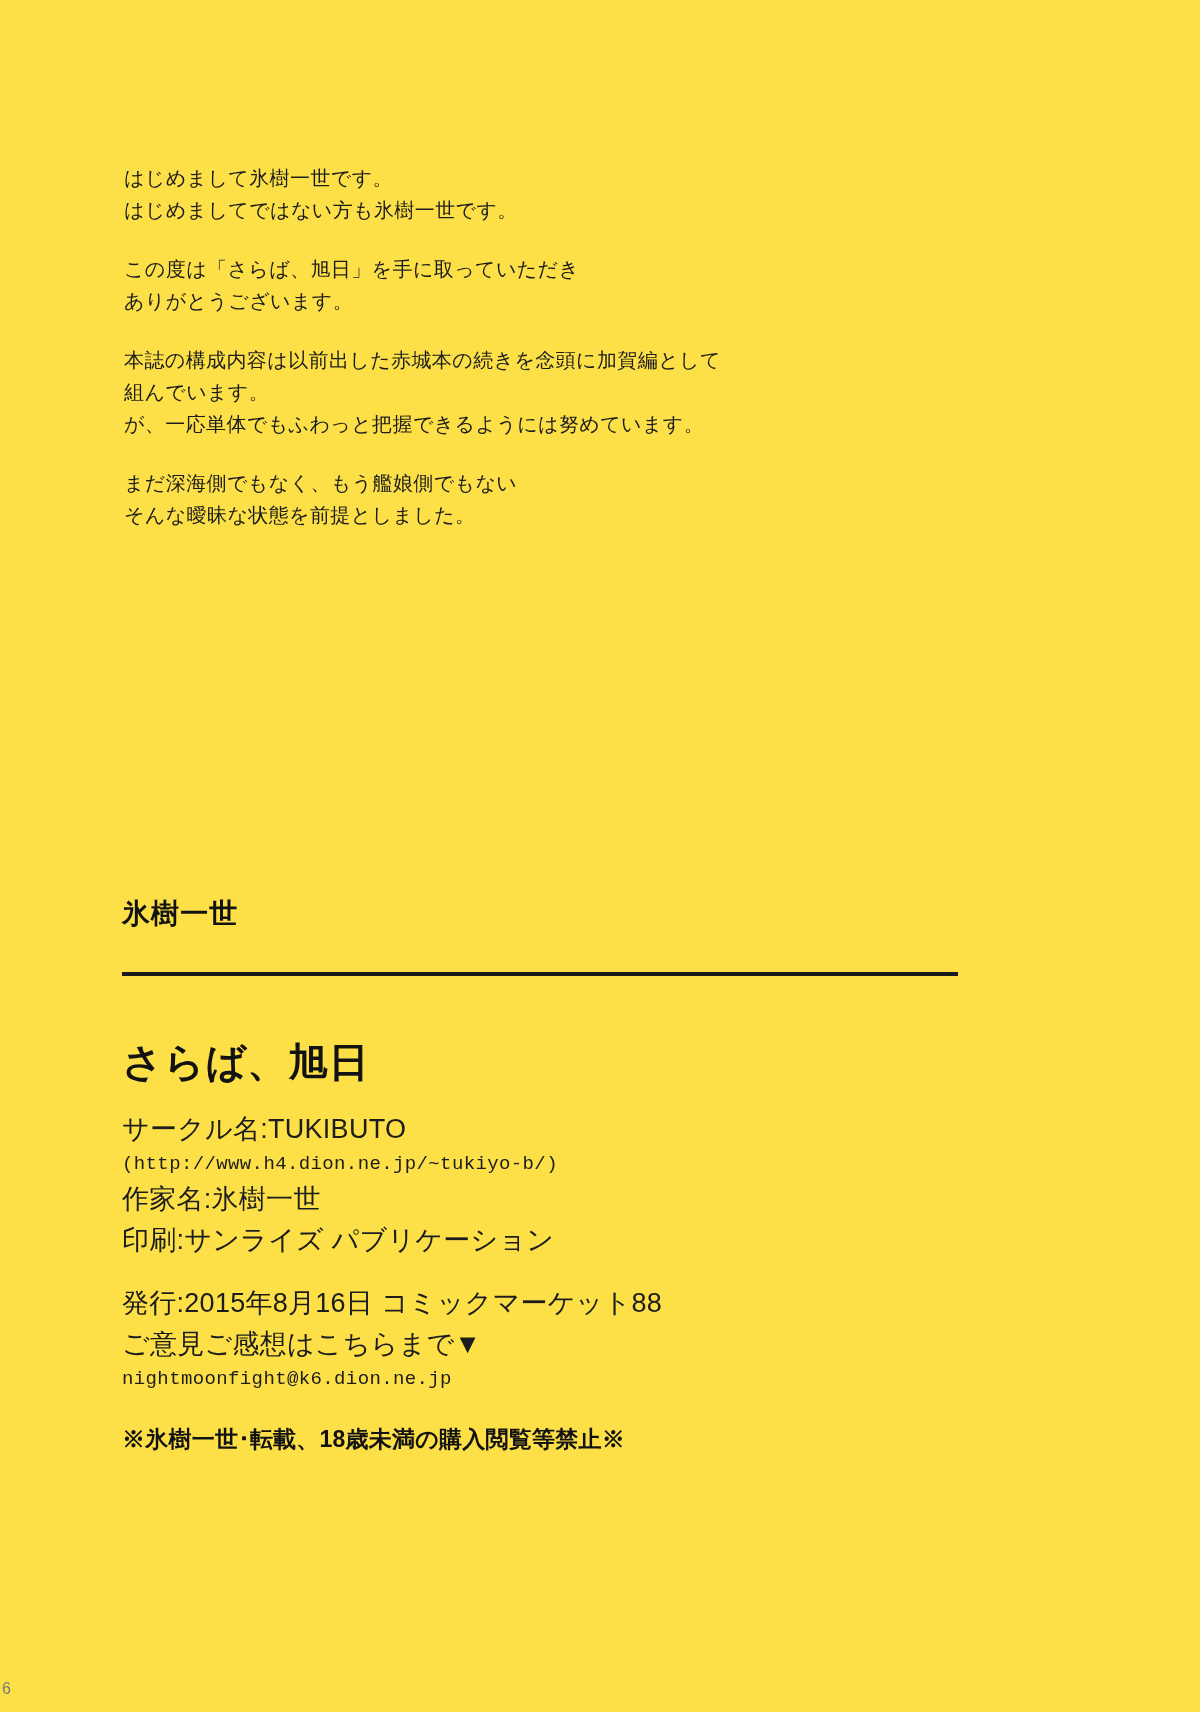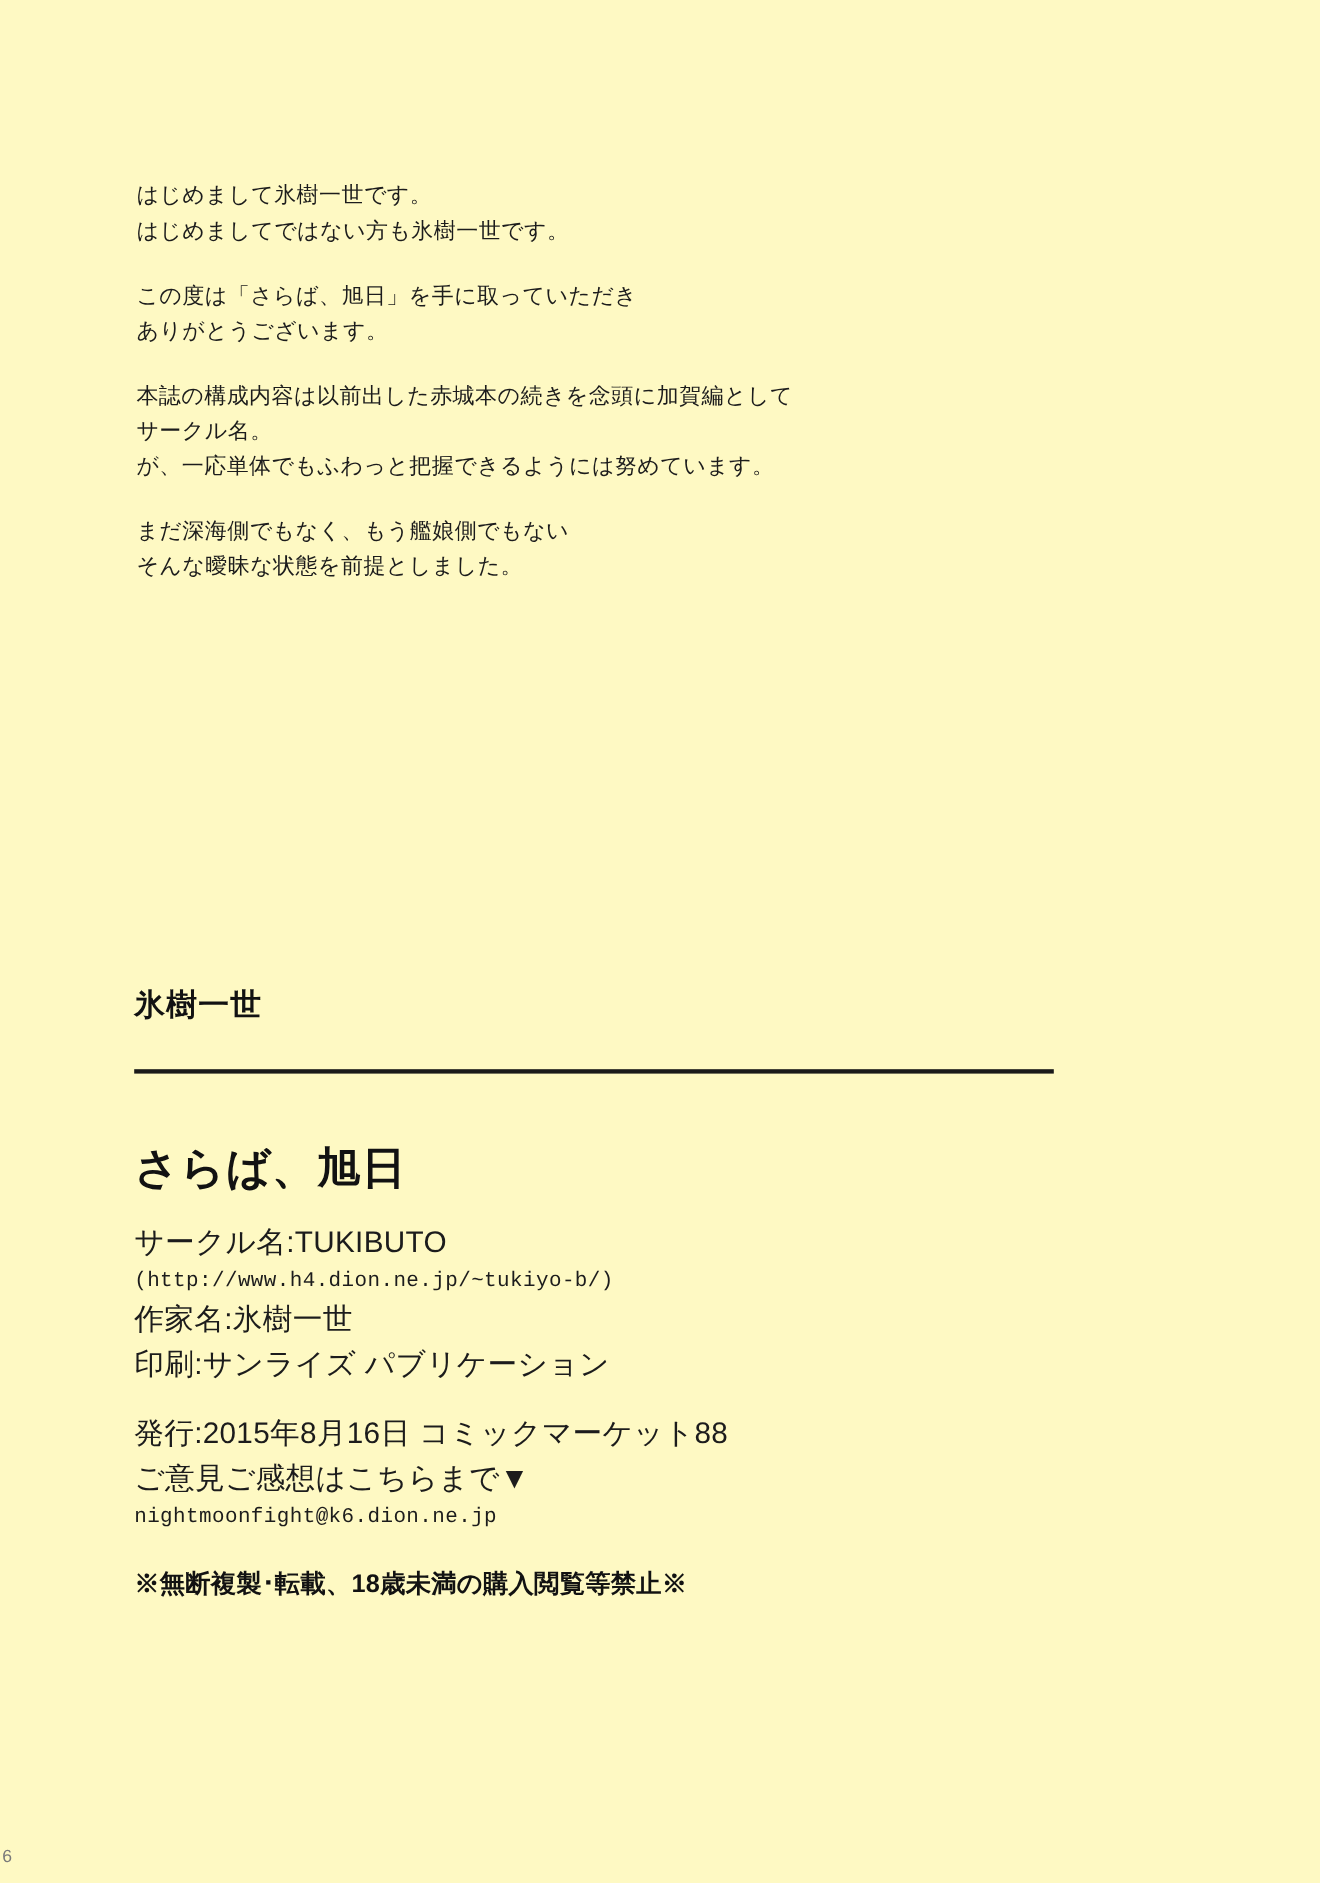--- a/index.html
+++ b/index.html
@@ -4,21 +4,21 @@
 <style>
   html, body {
     margin: 0;
     padding: 0;
     background: #ffffff;
   }
   .page {
     position: relative;
     width: 1200px;
     height: 1712px;
-    background: #fef9c3;
+    background: #fde047;
     font-family: "Liberation Sans", sans-serif;
     color: #1a1a1a;
     overflow: hidden;
   }
 
   
   .afterword {
     position: absolute;
     left: 124px;
     top: 162px;
@@ -108,21 +108,21 @@
 <body>
 
 <div class="page">
 
   <div class="afterword">
     <p>はじめまして氷樹一世です。
 はじめましてではない方も氷樹一世です。</p>
     <p>この度は「さらば、旭日」を手に取っていただき
 ありがとうございます。</p>
     <p>本誌の構成内容は以前出した赤城本の続きを念頭に加賀編として
-サークル名。
+組んでいます。
 が、一応単体でもふわっと把握できるようには努めています。</p>
     <p>まだ深海側でもなく、もう艦娘側でもない
 そんな曖昧な状態を前提としました。</p>
   </div>
 
   <div class="author-name">氷樹一世</div>
 
   <div class="divider"></div>
 
   <div class="colophon">
@@ -134,18 +134,18 @@
       <div class="colophon-line">作家名:氷樹一世</div>
       <div class="colophon-line">印刷:サンライズ パブリケーション</div>
     </div>
 
     <div class="colophon-block">
       <div class="colophon-line">発行:2015年8月16日  コミックマーケット88</div>
       <div class="colophon-line">ご意見ご感想はこちらまで▼</div>
       <div class="colophon-line mono">nightmoonfight@k6.dion.ne.jp</div>
     </div>
 
-    <div class="notice">※無断複製･転載、18歳未満の購入閲覧等禁止※</div>
+    <div class="notice">※氷樹一世･転載、18歳未満の購入閲覧等禁止※</div>
   </div>
 
   <div class="page-number">6</div>
 
 </div>
 
 </body></html>

